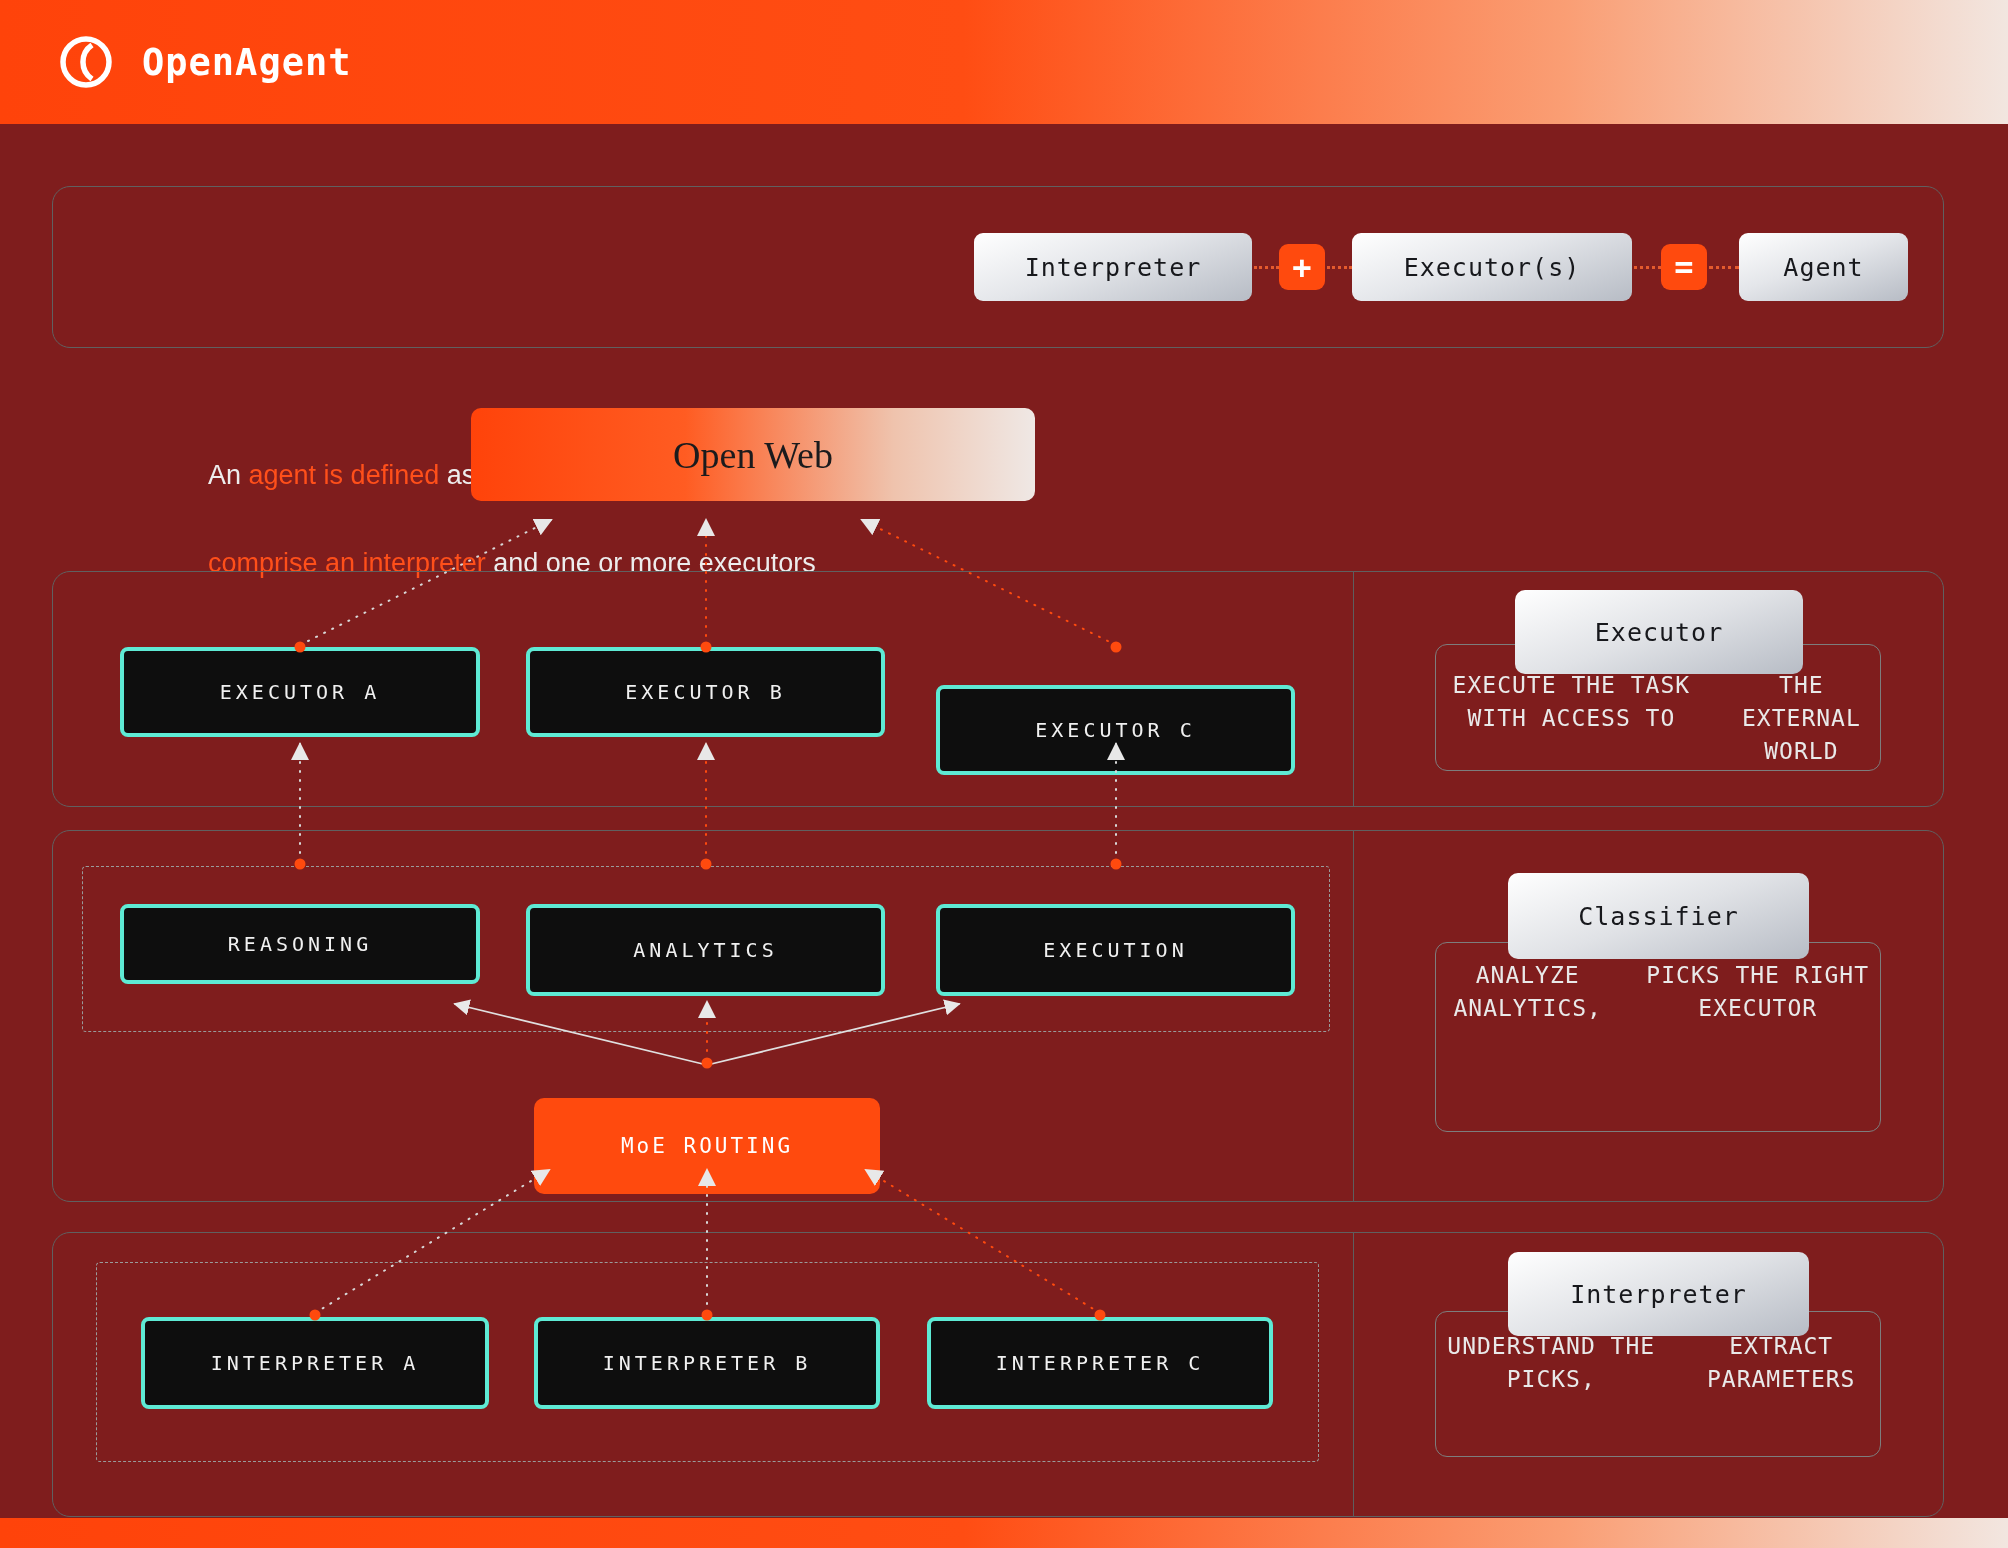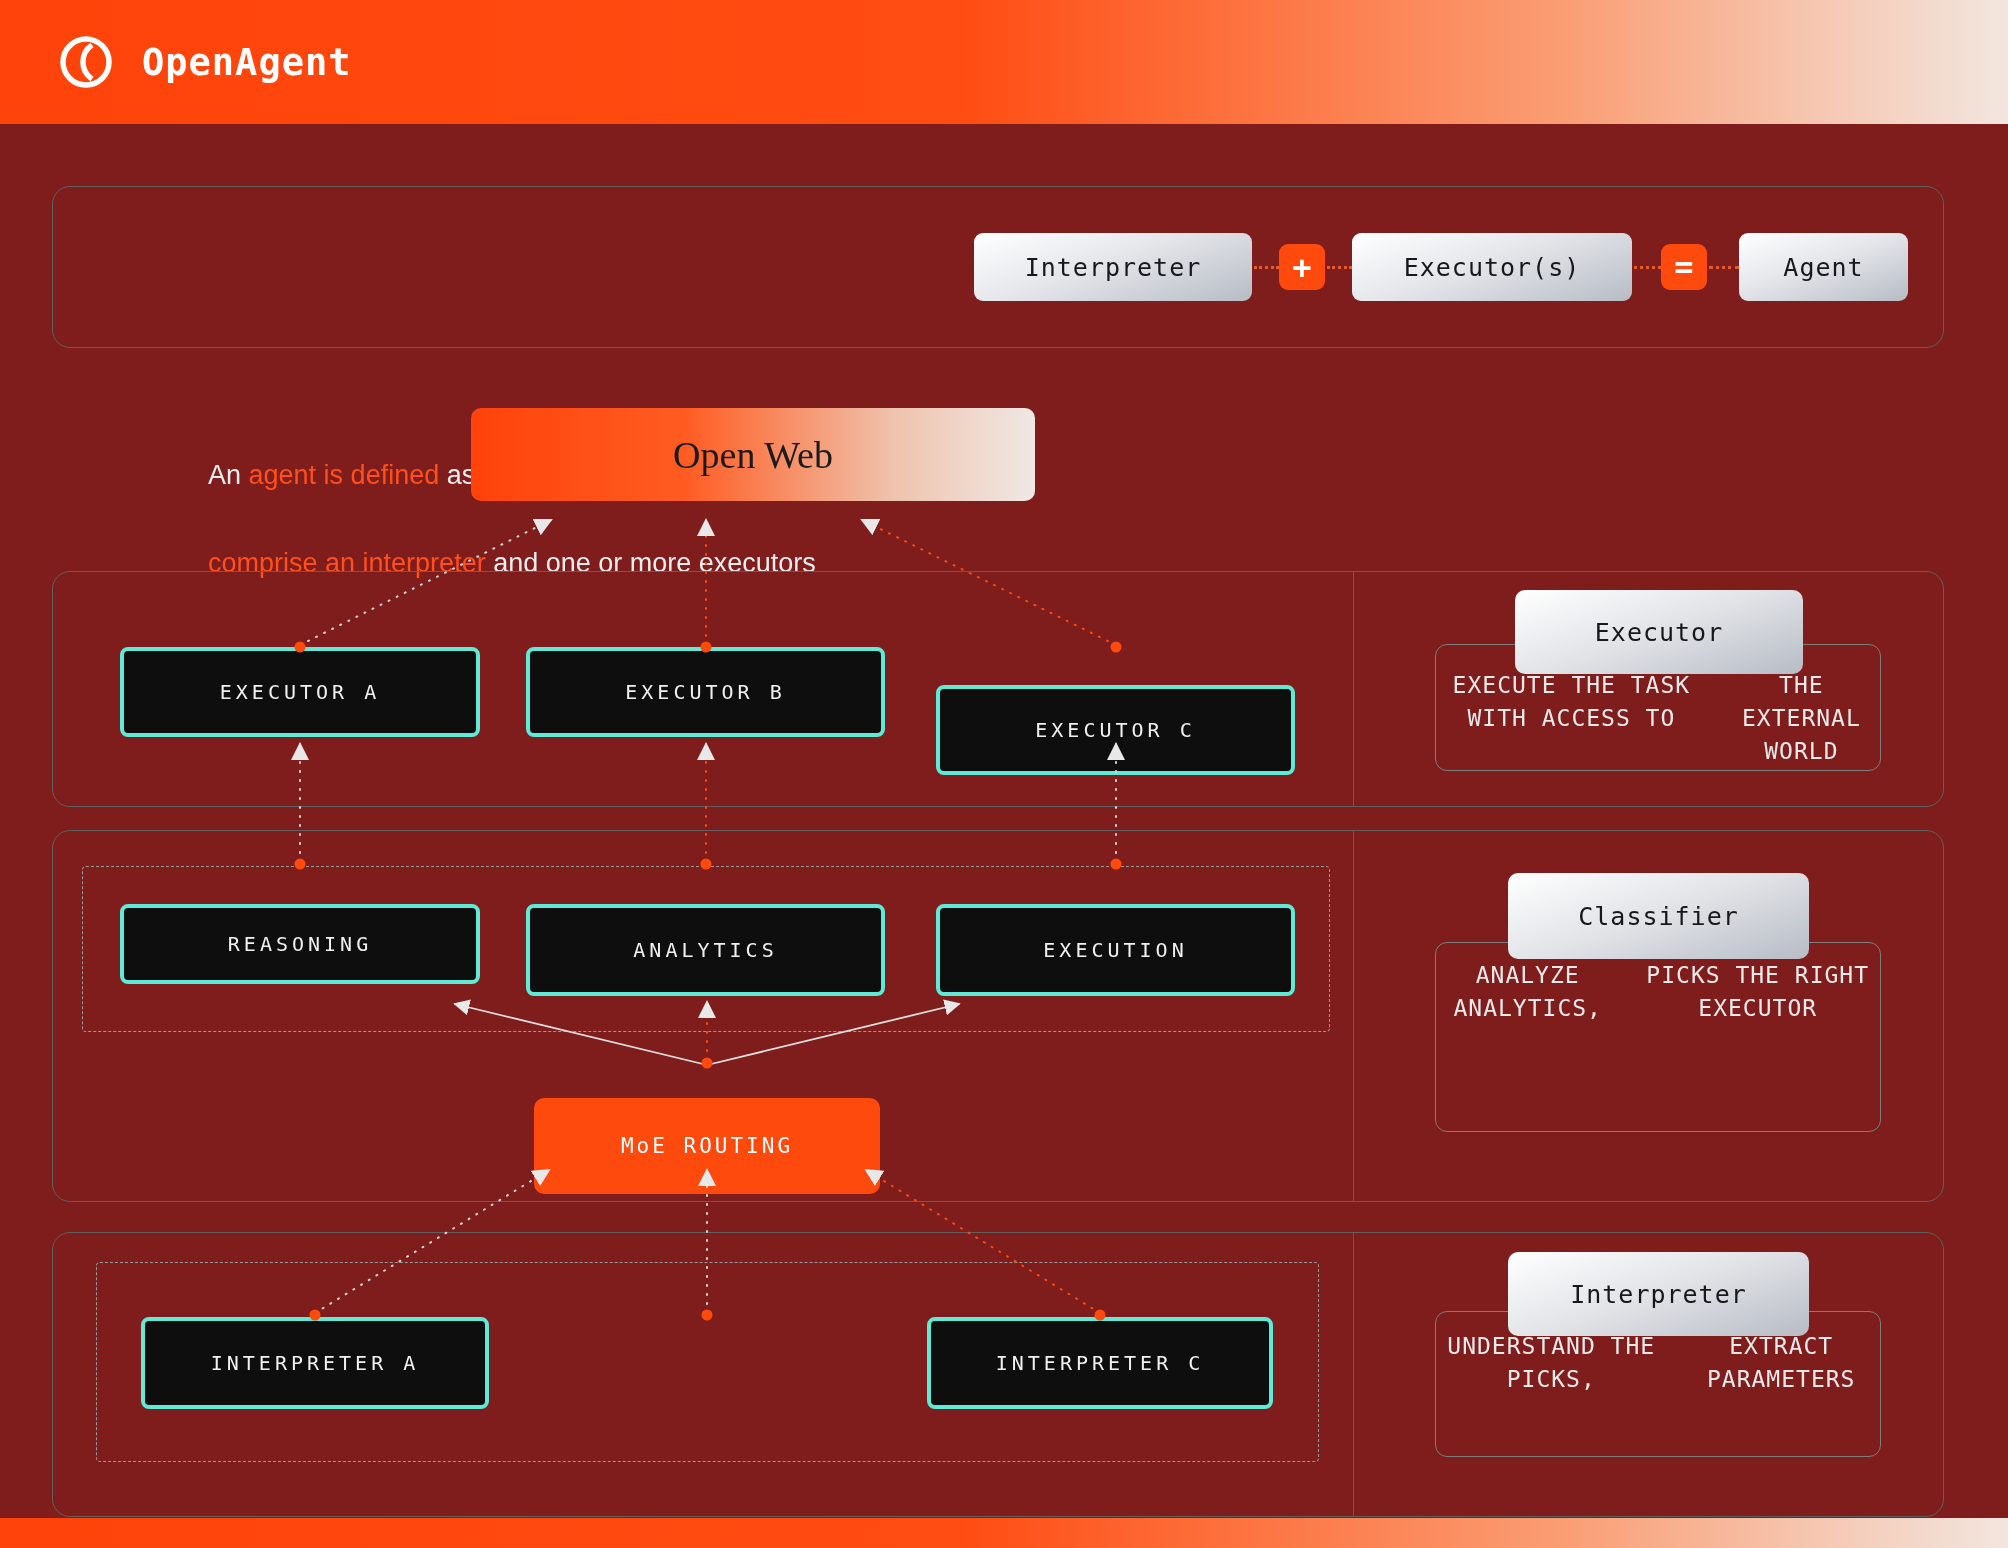--- a/index.html
+++ b/index.html
@@ -108,20 +108,21 @@
   <div class="pdesc" style="left:1435px;top:942px;width:446px;height:190px;padding-top:16px;">
     <div>ANALYZE ANALYTICS,</div>
     <div>PICKS THE RIGHT EXECUTOR</div>
   </div>
   <div class="plabel" style="left:1508px;top:873px;width:301px;height:86px;">Classifier</div>
 
   <section class="panelbox" style="left:52px;top:1232px;width:1892px;height:285px;"></section>
   <div class="vdiv" style="top:1232px;height:285px;"></div>
   <div class="dashed" style="left:96px;top:1262px;width:1223px;height:200px;"></div>
   <div class="node" style="left:141px;top:1317px;width:348px;height:92px;">INTERPRETER A</div>
+  <div class="node" style="left:534px;top:1317px;width:346px;height:92px;">INTERPRETER B</div>
   <div class="node" style="left:927px;top:1317px;width:346px;height:92px;">INTERPRETER C</div>
   <div class="pdesc" style="left:1435px;top:1311px;width:446px;height:146px;padding-top:18px;">
     <div>UNDERSTAND THE PICKS,</div>
     <div>EXTRACT PARAMETERS</div>
   </div>
   <div class="plabel" style="left:1508px;top:1252px;width:301px;height:84px;">Interpreter</div>
 
   <svg class="arrows" width="2008" height="1548" viewBox="0 0 2008 1548">
     <defs>
       <marker id="ahw" markerWidth="10" markerHeight="10" refX="8" refY="4.5" orient="auto">

